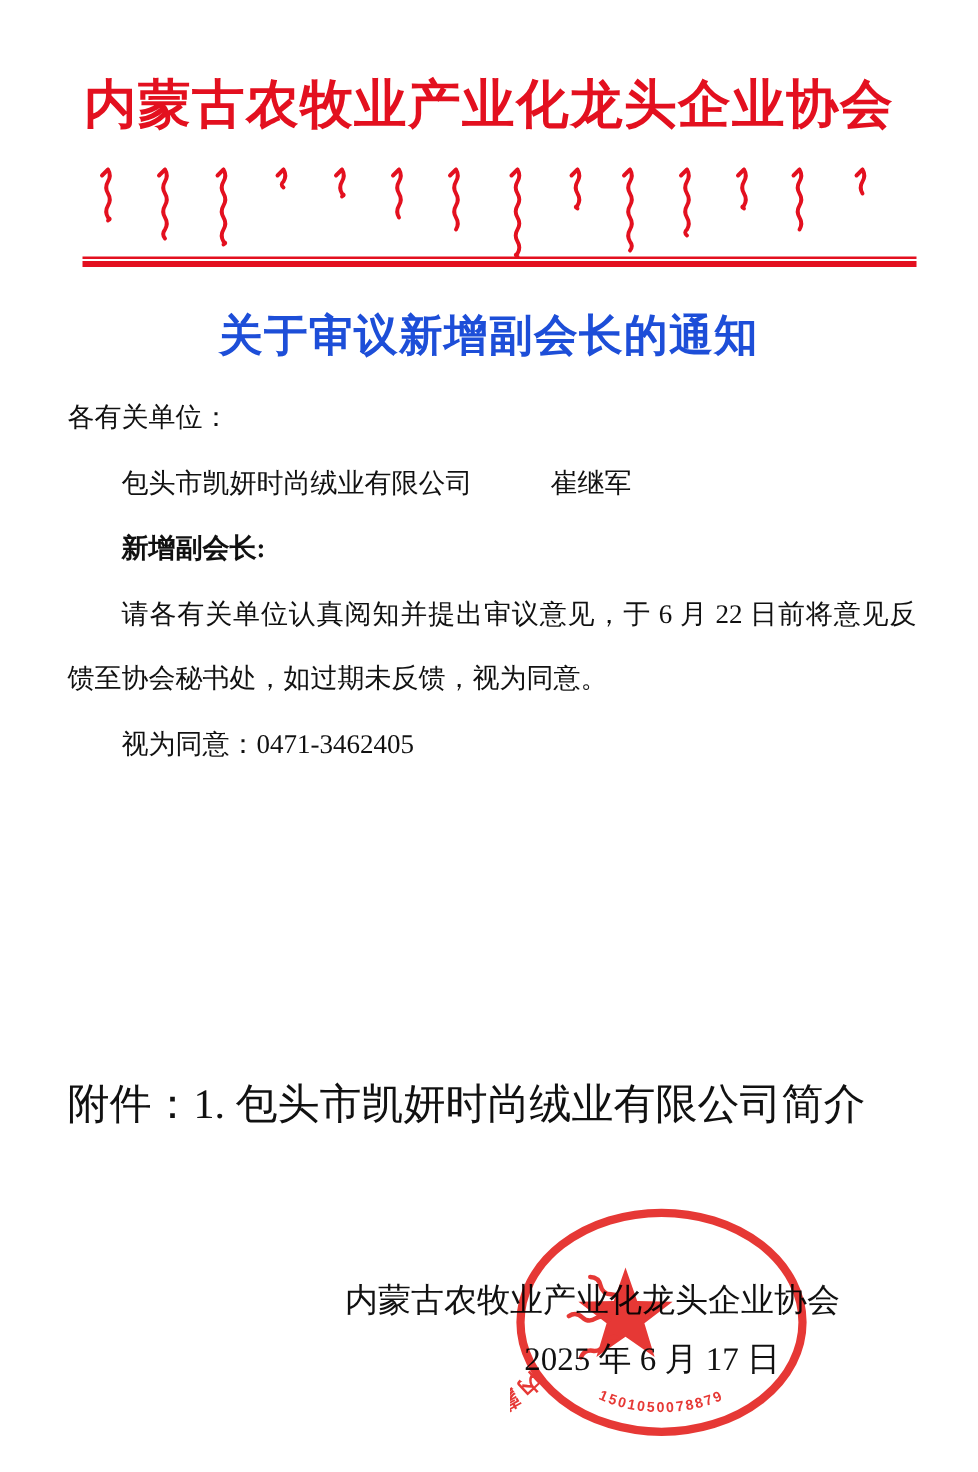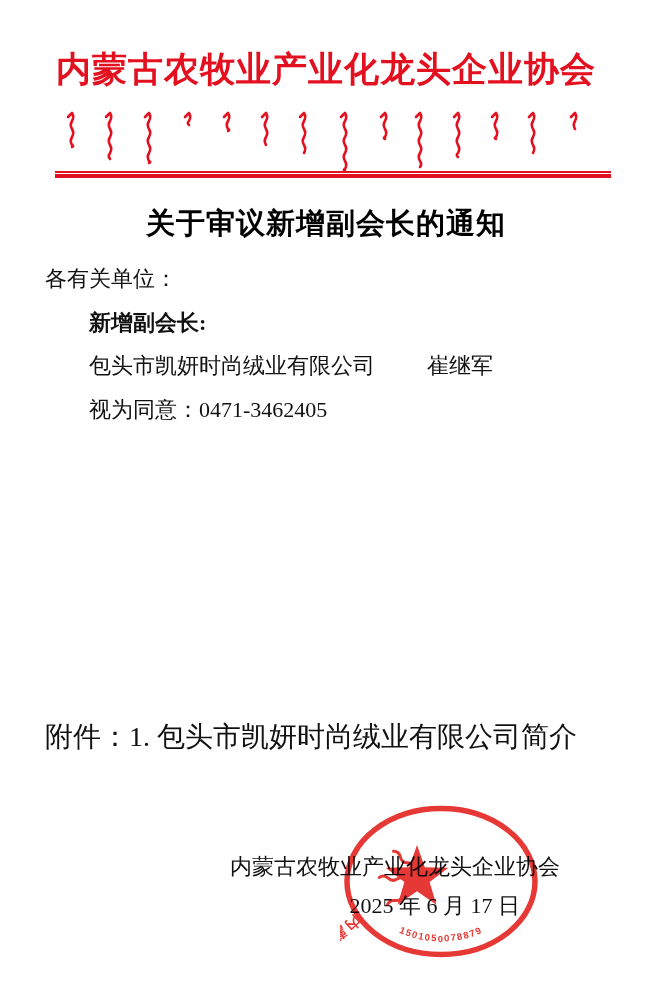--- a/index.html
+++ b/index.html
@@ -32,26 +32,26 @@
   .mong-stroke{stroke:var(--brand-red);stroke-width:2.6;fill:none;stroke-linecap:round;}
   .red-rule{
     position:absolute;top:171px;left:55px;width:556px;height:7px;
     background:linear-gradient(to bottom,
       var(--brand-red) 0 2px,#ffffff 2px 3px,var(--brand-red) 3px 7px);
   }
   .doc-title{
     position:absolute;top:204px;left:0;right:0;margin:0;
     text-align:center;
     font-size:29px;font-weight:700;letter-spacing:1px;
-    color:#000000;
+    color:#1d4ed8;
     white-space:nowrap;
   }
   .body-block{
     position:absolute;top:257px;left:45px;width:566px;
-    font-size:22px;line-height:43.6px;
+    font-size:18px;line-height:43.6px;
   }
   .body-block p{margin:0;}
   .para-justify{text-align:justify;text-justify:inter-ideograph;}
   .indent{text-indent:2em;}
   .bold{font-weight:700;}
   .company-gap{display:inline-block;width:52px;}
   .attachments{
     position:absolute;top:715px;left:45px;width:566px;
     font-size:28px;line-height:44px;
   }
@@ -108,22 +108,23 @@
       <path d="M 529 18 l 4 -4 M 533 14 q 2.4 4 0 8 q -2.4 4 0 8 q 2.4 4 0 8 q -2.4 4 0 8 q 2.4 4 0 8" class="mong-stroke"></path>
       <path d="M 571 18 l 4 -4 M 575 14 q 2.4 4 0 8 q -2.4 4 0 8" class="mong-stroke"></path>
     </svg>
 
   <div class="red-rule"></div>
 
   <h1 class="doc-title">关于审议新增副会长的通知</h1>
 
   <div class="body-block">
     <p>各有关单位：</p>
+    <p class="indent"><span>包头市凯妍时尚绒业有限公司</span><span class="company-gap"></span><span>崔继军</span></p>
     <p class="indent bold">新增副会长:</p>
-    <p class="indent"><span>包头市凯妍时尚绒业有限公司</span><span class="company-gap"></span><span>崔继军</span></p>
+    <p class="indent para-justify">请各有关单位认真阅知并提出审议意见，于 6 月 22 日前将意见反馈至协会秘书处，如过期未反馈，视为同意。</p>
     <p class="indent"><span>视为同意：</span><span>0471-3462405</span></p>
   </div>
 
   <div class="attachments">
     <div><span>附件：</span><span>1. 包头市凯妍时尚绒业有限公司简介</span></div>
   </div>
 
   <div class="sig-org">内蒙古农牧业产业化龙头企业协会</div>
   <div class="sig-date">2025 年 6 月 17 日</div>
 

